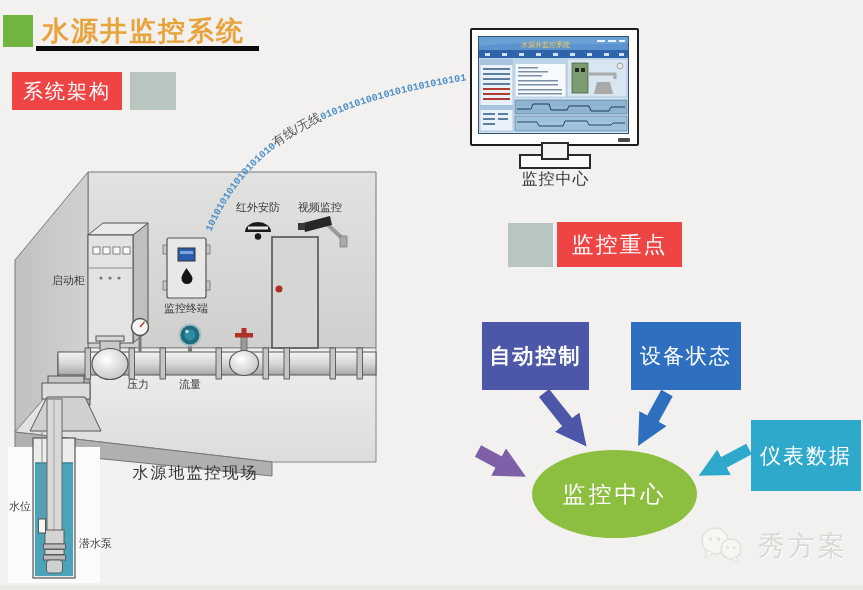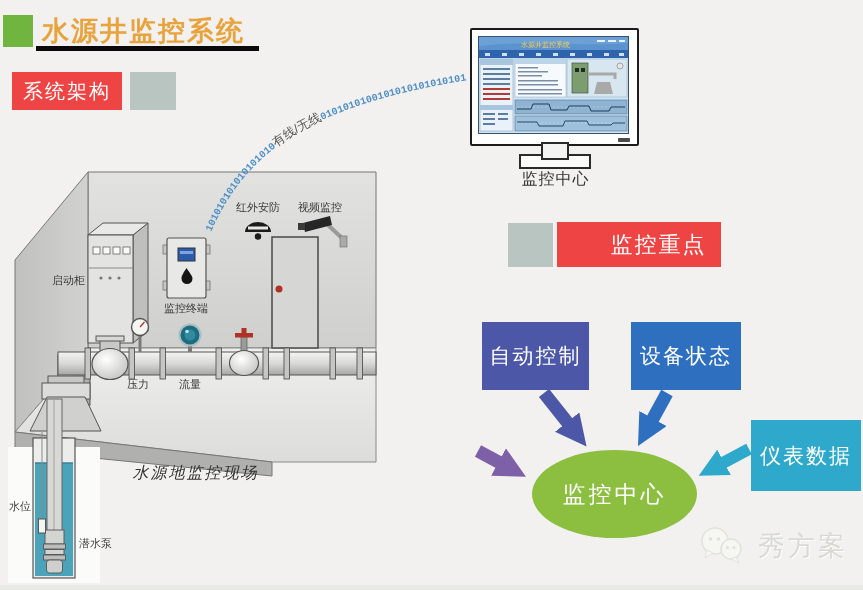--- a/index.html
+++ b/index.html
@@ -9,39 +9,39 @@
   }
   .abs{position:absolute;}
   
   .title-bullet{left:3px;top:15px;width:30px;height:32px;background:#6FB53F;}
   .page-title{left:42px;top:13px;font-size:27px;font-weight:bold;color:#E8A33C;letter-spacing:2px;white-space:nowrap;}
   .title-underline{left:36px;top:46px;width:223px;height:5px;background:#0a0a0a;}
   .tag{display:flex;align-items:center;justify-content:center;color:#fff;background:#ef4444;font-size:20px;letter-spacing:2px;}
   .tag-arch{left:12px;top:72px;width:110px;height:38px;}
   .arch-square{left:130px;top:72px;width:46px;height:38px;background:#B8C5C1;}
   .focus-square{left:508px;top:223px;width:45px;height:44px;background:#B8C5C1;}
-  .tag-focus{left:557px;top:222px;width:125px;height:45px;font-size:22px;padding-left:39px;}
+  .tag-focus{left:557px;top:222px;width:125px;height:45px;font-size:22px;}
   
   .monitor-frame{left:470px;top:28px;width:165px;height:114px;background:#fff;border:2px solid #1c1c1c;border-radius:2px;}
   .monitor-screen{position:absolute;left:6px;top:6px;width:149px;height:96px;border:1px solid #38536e;background:#cfe3f2;overflow:hidden;}
   .power-btn{position:absolute;right:7px;bottom:2px;width:12px;height:4px;background:#4a4a4a;border-radius:1px;}
   .monitor-base{left:519px;top:154px;width:68px;height:11px;background:#fbfbfa;border:2px solid #2a2a2a;}
   .monitor-neck{left:541px;top:142px;width:24px;height:14px;background:#f4f4f2;border:2px solid #2a2a2a;}
   .monitor-label{left:503px;top:169px;width:105px;text-align:center;font-size:16px;color:#333;letter-spacing:1px;}
   
   .node{display:flex;align-items:center;justify-content:center;color:#fff;font-size:21px;letter-spacing:2px;}
   .node-device{left:368px;top:421px;width:112px;height:67px;background:#7E60A8;}
-  .node-auto{left:482px;top:322px;width:107px;height:68px;background:#4C57A7;}
+  .node-auto{left:482px;top:322px;width:107px;height:68px;background:#4C57A7;font-weight:bold;}
   .node-security{left:631px;top:322px;width:110px;height:68px;background:#2E70BF;}
   .node-meter{left:751px;top:420px;width:110px;height:71px;background:#2EA9CB;}
   .center-ellipse{left:532px;top:450px;width:165px;height:88px;border-radius:50%;
     background:#8CBF3F;display:flex;align-items:center;justify-content:center;
     color:#fff;font-size:23px;letter-spacing:3px;}
   
-  .site-caption{left:118px;top:463px;width:155px;text-align:center;font-size:16px;color:#333;letter-spacing:2px;font-style:italic;}
+  .site-caption{left:118px;top:463px;width:155px;text-align:center;font-size:16px;color:#333;letter-spacing:2px;}
   .watermark{left:698px;top:526px;display:flex;align-items:center;gap:12px;color:#d9d9d4;font-size:27px;letter-spacing:3px;
     text-shadow:1px 1px 0 #fdfdfc;}
   .bottom-strip{left:0;top:585px;width:863px;height:5px;background:#e9e9e5;}
   svg text{font-family:"Liberation Sans",sans-serif;}
   .bin{font-family:"Liberation Mono",monospace;font-size:10px;font-weight:bold;fill:#4E8FC7;}
   .lbl{font-size:11px;fill:#3a3a3a;}
 </style>
 </head>
 <body>
 

